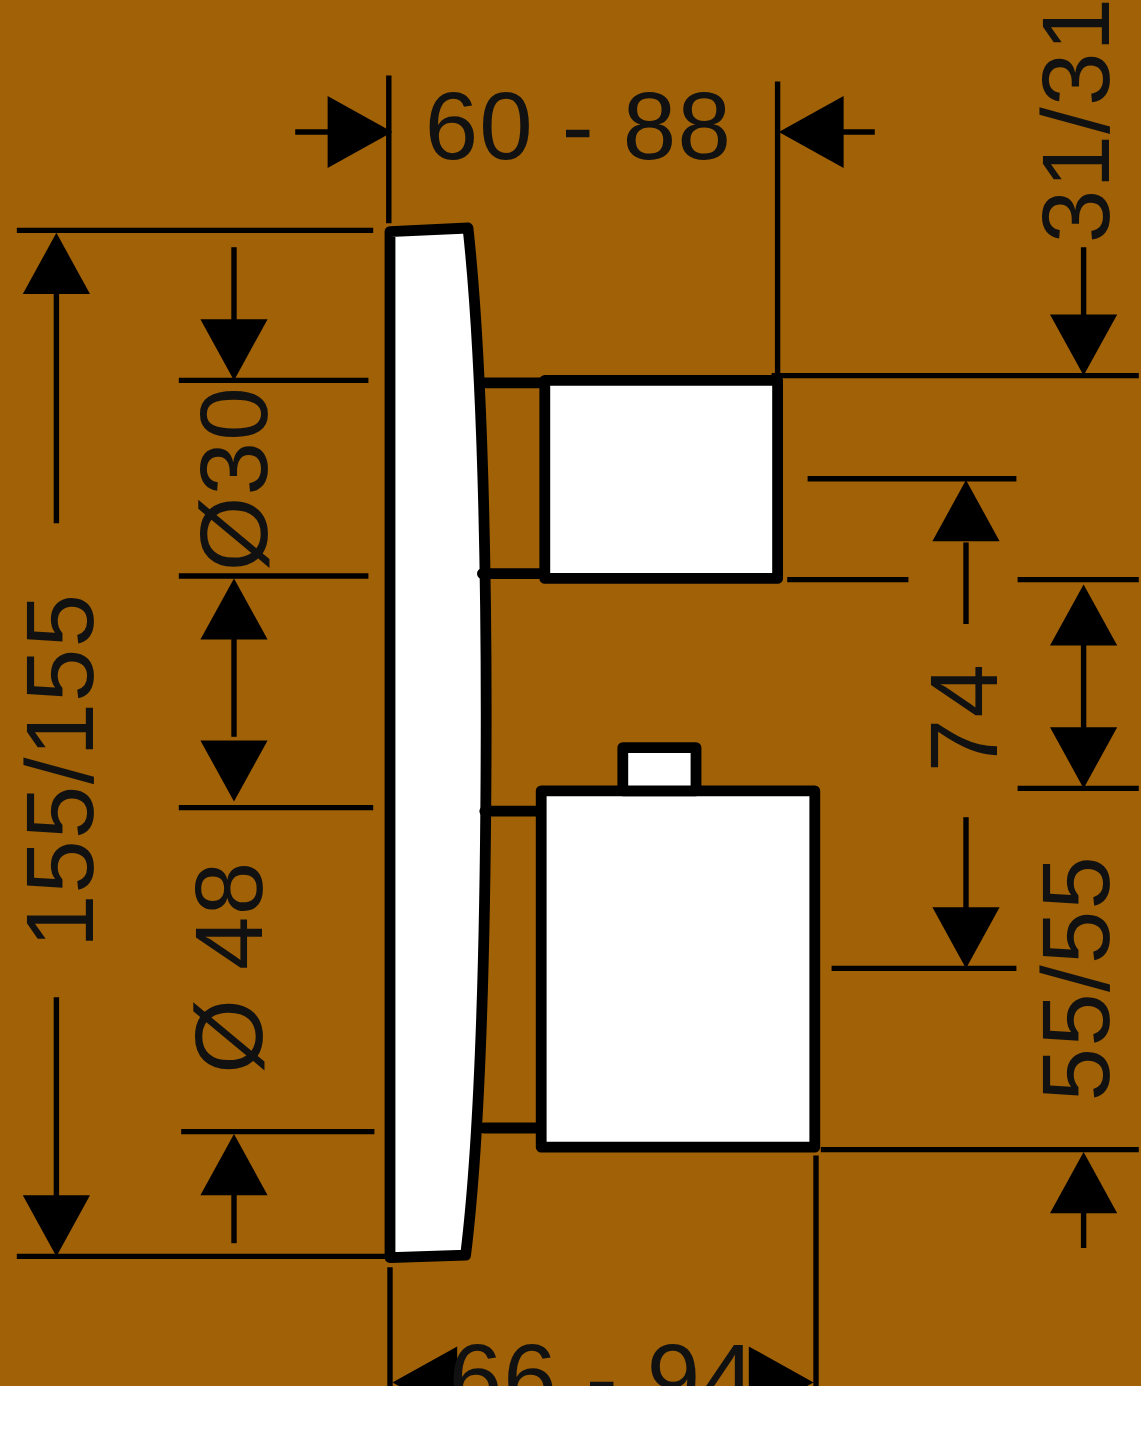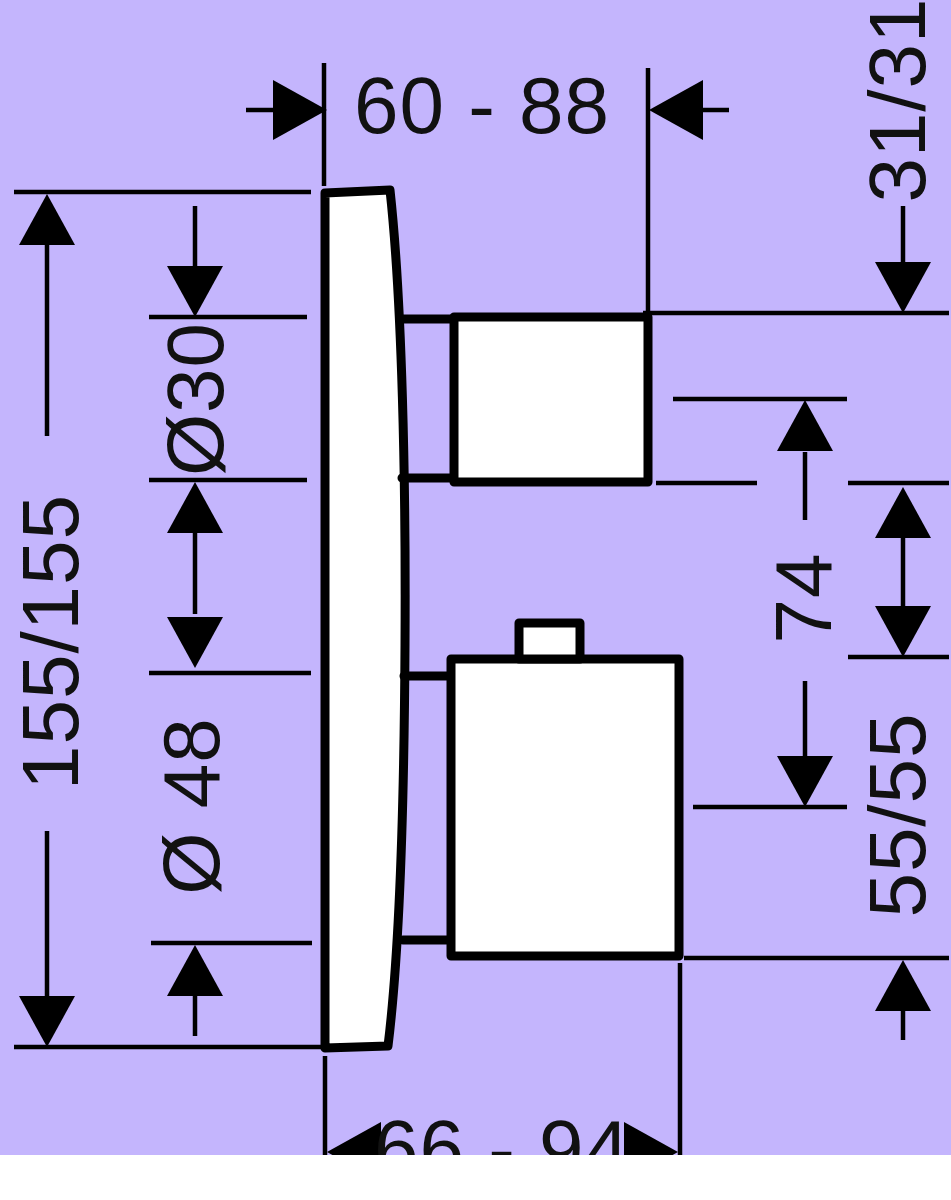--- a/index.html
+++ b/index.html
@@ -4,21 +4,21 @@
 <style>
   html, body {
     margin: 0;
     padding: 0;
     background: #ffffff;
   }
   .stage {
     position: relative;
     width: 951px;
     height: 1155px;
-    background: #c4b5fd;
+    background: #a16207;
     overflow: hidden;
     font-family: "Liberation Sans", sans-serif;
   }
   svg { display: block; }
   .thin  { fill: none; stroke: #000; stroke-width: 4.5; stroke-linecap: butt; }
   .thick { fill: none; stroke: #000; stroke-width: 9;   stroke-linejoin: round; stroke-linecap: round; }
   .thick-fill { fill: #ffffff; stroke: #000; stroke-width: 9; stroke-linejoin: round; }
   .arrow { fill: #000; stroke: none; }
   .dim-label {
     fill: #111;

